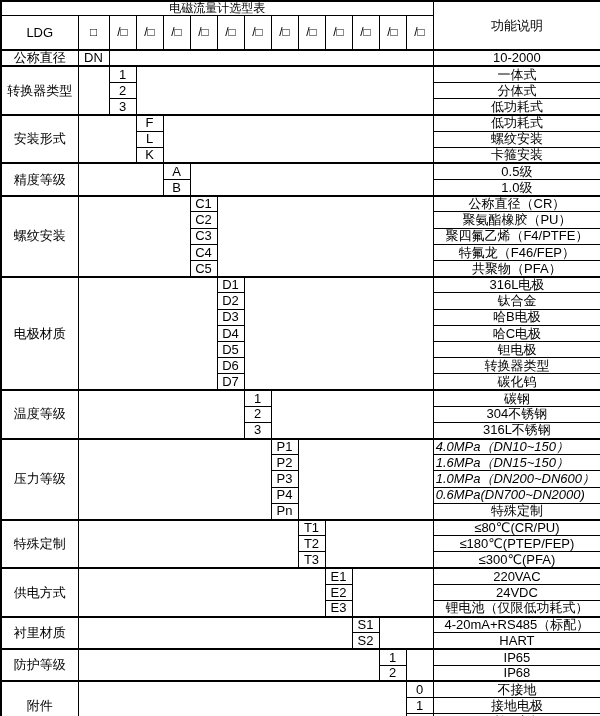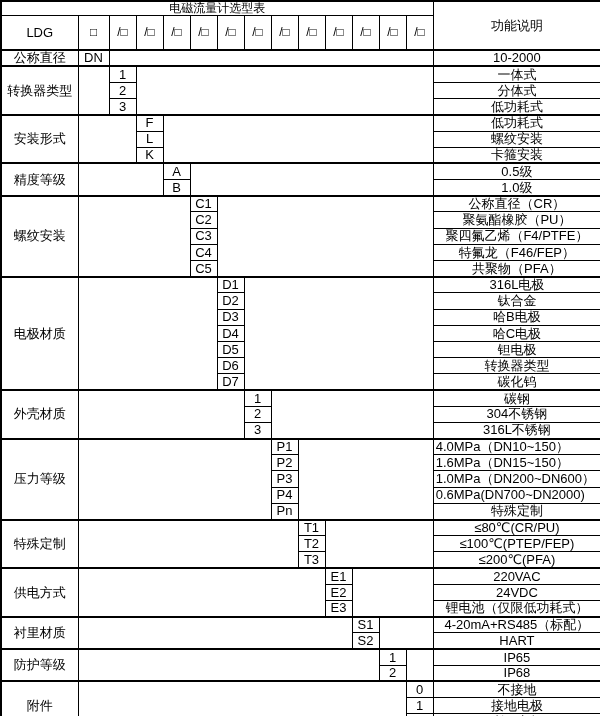--- a/index.html
+++ b/index.html
@@ -18,21 +18,21 @@
     vertical-align:middle;
     overflow:hidden;
     white-space:nowrap;
     line-height:1.05;
   }
   tr{height:16.2px;}
   tr.title-row{height:14px;}
   tr.model-row{height:35px;}
   tr.bs > td{border-top:2px solid #000;}
   td.title-cell{font-size:12px;}
-  td.func-left{text-align:left;padding-left:2px;}
+  td.func-left{text-align:left;padding-left:2px;font-style:italic;}
   td.slot{font-size:12px;}
 </style>
 </head>
 <body>
 
 <table>
   <colgroup>
     <col style="width:77px">
     <col style="width:31px">
     <col style="width:27px">
@@ -173,21 +173,21 @@
   <tr>
     <td>D6</td>
     <td>转换器类型</td>
   </tr>
   <tr>
     <td>D7</td>
     <td>碳化钨</td>
   </tr>
 
   <tr class="bs">
-    <td rowspan="3">外壳材质</td>
+    <td rowspan="3">温度等级</td>
     <td colspan="6" rowspan="3"></td>
     <td>1</td>
     <td colspan="6" rowspan="3"></td>
     <td>碳钢</td>
   </tr>
   <tr>
     <td>2</td>
     <td>304不锈钢</td>
   </tr>
   <tr>
@@ -221,25 +221,25 @@
 
   <tr class="bs">
     <td rowspan="3">特殊定制</td>
     <td colspan="8" rowspan="3"></td>
     <td>T1</td>
     <td colspan="4" rowspan="3"></td>
     <td>≤80℃(CR/PU)</td>
   </tr>
   <tr>
     <td>T2</td>
-    <td>≤100℃(PTEP/FEP)</td>
+    <td>≤180℃(PTEP/FEP)</td>
   </tr>
   <tr>
     <td>T3</td>
-    <td>≤200℃(PFA)</td>
+    <td>≤300℃(PFA)</td>
   </tr>
 
   <tr class="bs">
     <td rowspan="3">供电方式</td>
     <td colspan="9" rowspan="3"></td>
     <td>E1</td>
     <td colspan="3" rowspan="3"></td>
     <td>220VAC</td>
   </tr>
   <tr>

